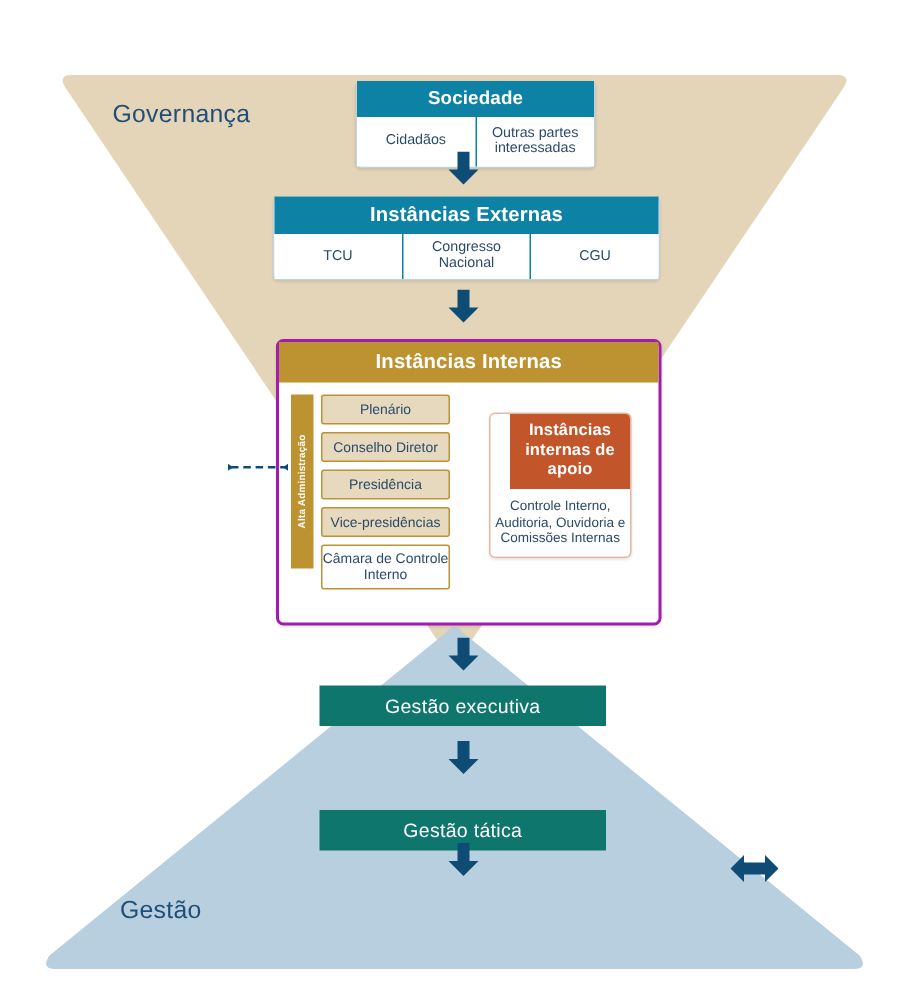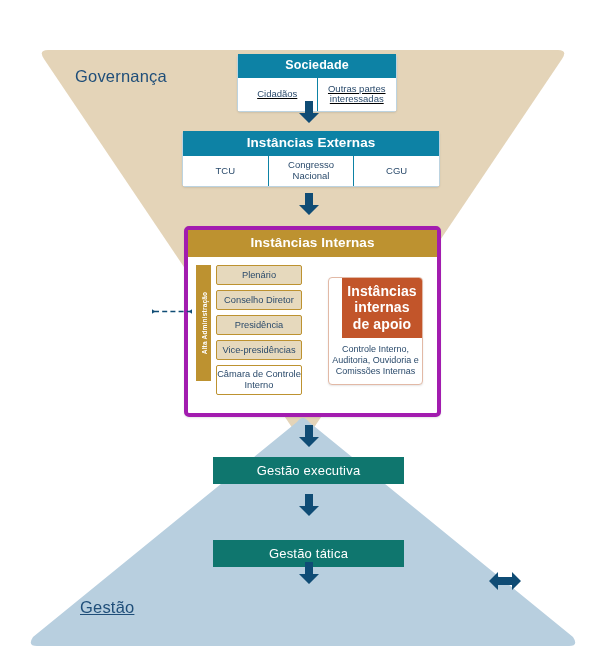--- a/index.html
+++ b/index.html
@@ -27,21 +27,21 @@
   }
 
   .zone-label{
     position:absolute;
     color:#1f4e79;
     font-size:16.5px;
     letter-spacing:.2px;
     white-space:nowrap;
   }
   #label-governanca{ left:75px; top:67px; }
-  #label-gestao{ left:80px; top:598px;text-decoration:underline; }
+  #label-gestao{ left:80px; top:598px; }
 
   
   .box{
     position:absolute;
     box-sizing:border-box;
     background:#ffffff;
     border-radius:4px;
   }
   .box-hd{
     box-sizing:border-box;
@@ -75,39 +75,39 @@
   }
   .cell + .cell{ border-left:1px solid #0d82a5; }
 
   
   #box-sociedade{
     left:237px; top:54px; width:160px;
     border:1px solid #bcd3e0;
     border-top:none;
     box-shadow:0 1px 2px rgba(0,0,0,.10);
   }
-  #box-sociedade .box-body{ height:33px;text-decoration:underline; }
+  #box-sociedade .box-body{ height:33px; }
 
   
   #box-inst-externas{
     left:182px; top:131px; width:258px;
     border:1px solid #bcd3e0;
     border-top:none;
     box-shadow:0 1px 2px rgba(0,0,0,.10);
   }
   #box-inst-externas .box-hd{ font-size:13.5px; }
   #box-inst-externas .box-body{ height:30px; }
 
   
   #panel-inst-internas{
     position:absolute;
     left:184px; top:226px; width:257px; height:191px;
     box-sizing:border-box;
     background:#ffffff;
-    border:4px solid #a21caf;
+    border:2px solid #a21caf;
     border-radius:5px;
     box-shadow:0 1px 2px rgba(0,0,0,.10);
   }
   #panel-inst-internas > .box-hd{
     font-size:13.5px;
     padding:5px 4px 6px 4px;
   }
   #panel-inner{
     position:relative;
     height:199px;
@@ -160,21 +160,21 @@
   #box-apoio-interno{
     position:absolute;
     left:140px; top:20px; width:95px;
     box-sizing:border-box;
     background:#ffffff;
     border:1px solid #e2b9a6;
     border-radius:4px;
     box-shadow:0 1px 2px rgba(0,0,0,.10);
     overflow:hidden;
   }
-  #box-apoio-interno .box-hd{ font-size:14px; padding:5px 3px 6px 3px;margin-left:13px; }
+  #box-apoio-interno .box-hd{ font-size:11px; padding:5px 3px 6px 3px;margin-left:13px; }
   #box-apoio-interno .apoio-body{
     text-align:center;
     color:#2a4a6b;
     font-size:9px;
     line-height:1.2;
     padding:6px 3px 7px 3px;
   }
 
   
   #box-apoio-externo{

